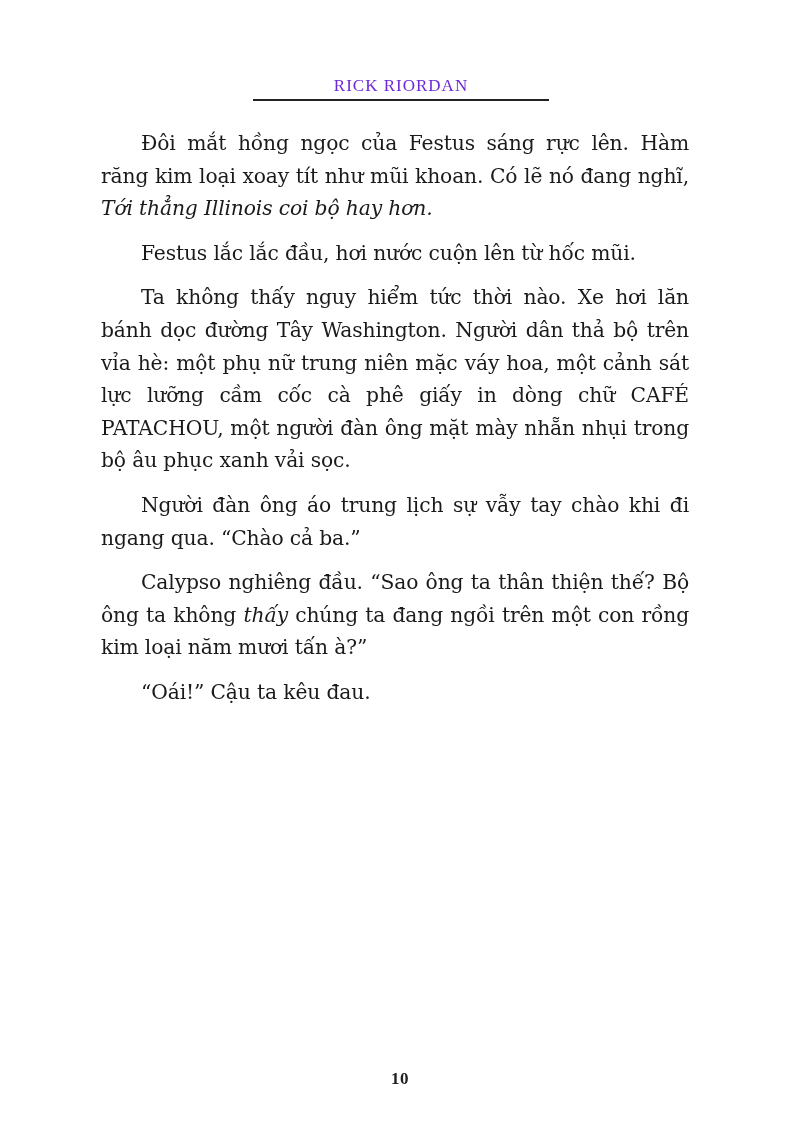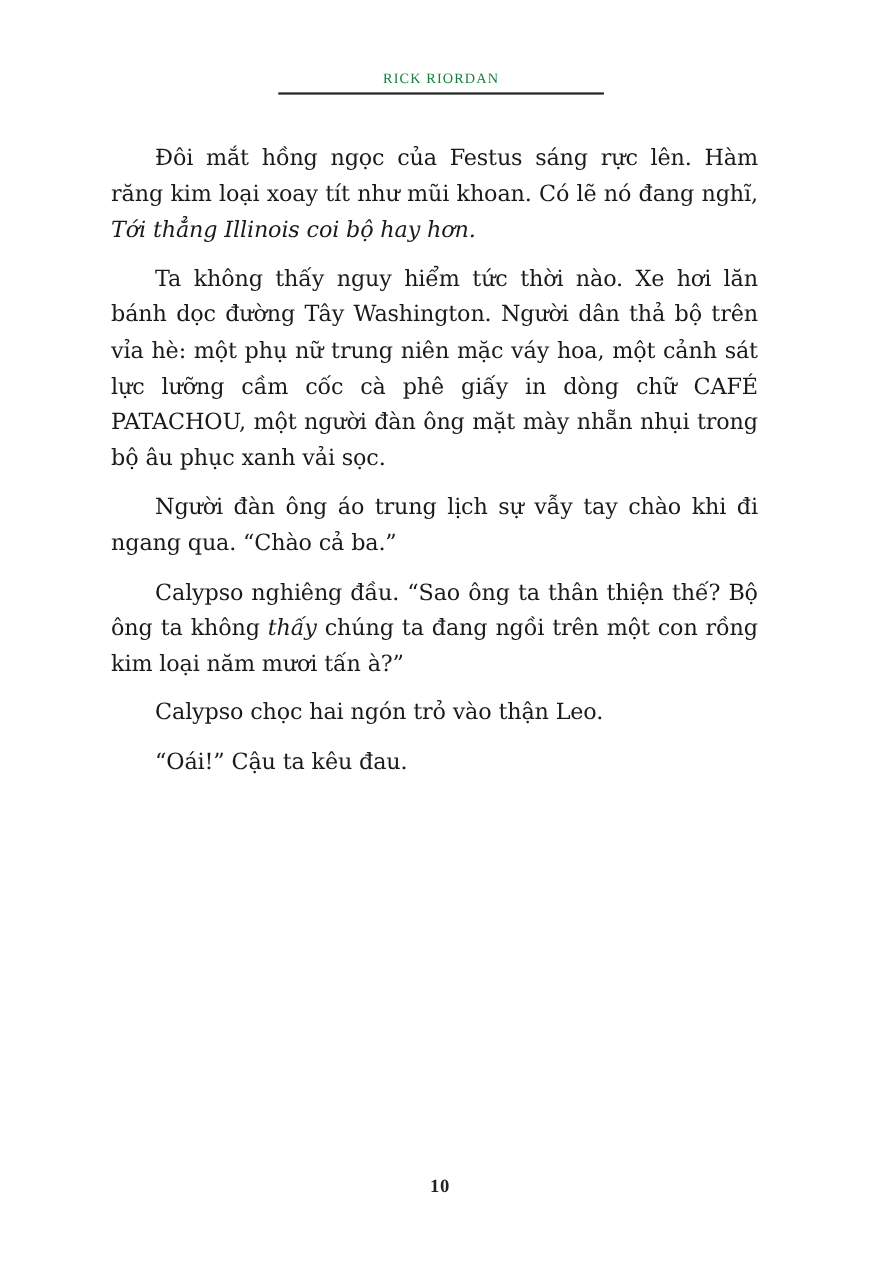--- a/index.html
+++ b/index.html
@@ -4,22 +4,22 @@
 <style>
   html, body { margin: 0; padding: 0; }
   body {
     width: 800px; height: 1147px; background: #ffffff; position: relative; overflow: hidden;
     font-family: "DejaVu Serif", "Liberation Serif", serif; color: #1a1a1a;
   }
   .header {
     position: absolute; left: 253px; top: 62px; width: 296px; text-align: center;
   }
   .header-title {
-    font-family: "Liberation Serif", serif; font-size: 13px; letter-spacing: 1px; color: #15803d;
-    display: block; line-height: 18px;
+    font-family: "Liberation Serif", serif; font-size: 17px; letter-spacing: 1px; color: #6d28d9;
+    display: block; line-height: 18px; margin-top: 15px;
   }
   .header-rule {
     margin-top: 4px; height: 2px; background: #222; width: 296px;
   }
   .body-text {
     position: absolute; left: 101px; top: 127px; width: 604px;
     font-size: 20.3px; line-height: 32.6px; letter-spacing: -0.15px;
   }
   .para { margin: 0 16px 12px 0; text-indent: 40px; text-align: justify; }
   .para .it { font-style: italic; }
@@ -32,20 +32,20 @@
 </head>
 <body>
 
 <div class="header">
   <span class="header-title">RICK RIORDAN</span>
   <div class="header-rule"></div>
 </div>
 
 <div class="body-text">
   <p class="para"><span>Đôi mắt hồng ngọc của Festus sáng rực lên. Hàm răng kim loại xoay tít như mũi khoan. Có lẽ nó đang nghĩ, </span><span class="it">Tới thẳng Illinois coi bộ hay hơn.</span></p>
+  <p class="para"><span>Festus lắc lắc đầu, hơi nước cuộn lên từ hốc mũi.</span></p>
   <p class="para"><span>Ta không thấy nguy hiểm tức thời nào. Xe hơi lăn bánh dọc đường Tây Washington. Người dân thả bộ trên vỉa hè: một phụ nữ trung niên mặc váy hoa, một cảnh sát lực lưỡng cầm cốc cà phê giấy in dòng chữ CAFÉ PATACHOU, một người đàn ông mặt mày nhẵn nhụi trong bộ âu phục xanh vải sọc.</span></p>
   <p class="para"><span>Người đàn ông áo trung lịch sự vẫy tay chào khi đi ngang qua. “Chào cả ba.”</span></p>
   <p class="para"><span>Calypso nghiêng đầu. “Sao ông ta thân thiện thế? Bộ ông ta không </span><span class="it">thấy</span><span> chúng ta đang ngồi trên một con rồng kim loại năm mươi tấn à?”</span></p>
-  <p class="para"><span>Calypso chọc hai ngón trỏ vào thận Leo.</span></p>
   <p class="para"><span>“Oái!” Cậu ta kêu đau.</span></p>
 </div>
 
 <div class="page-number">10</div>
 
 </body></html>

